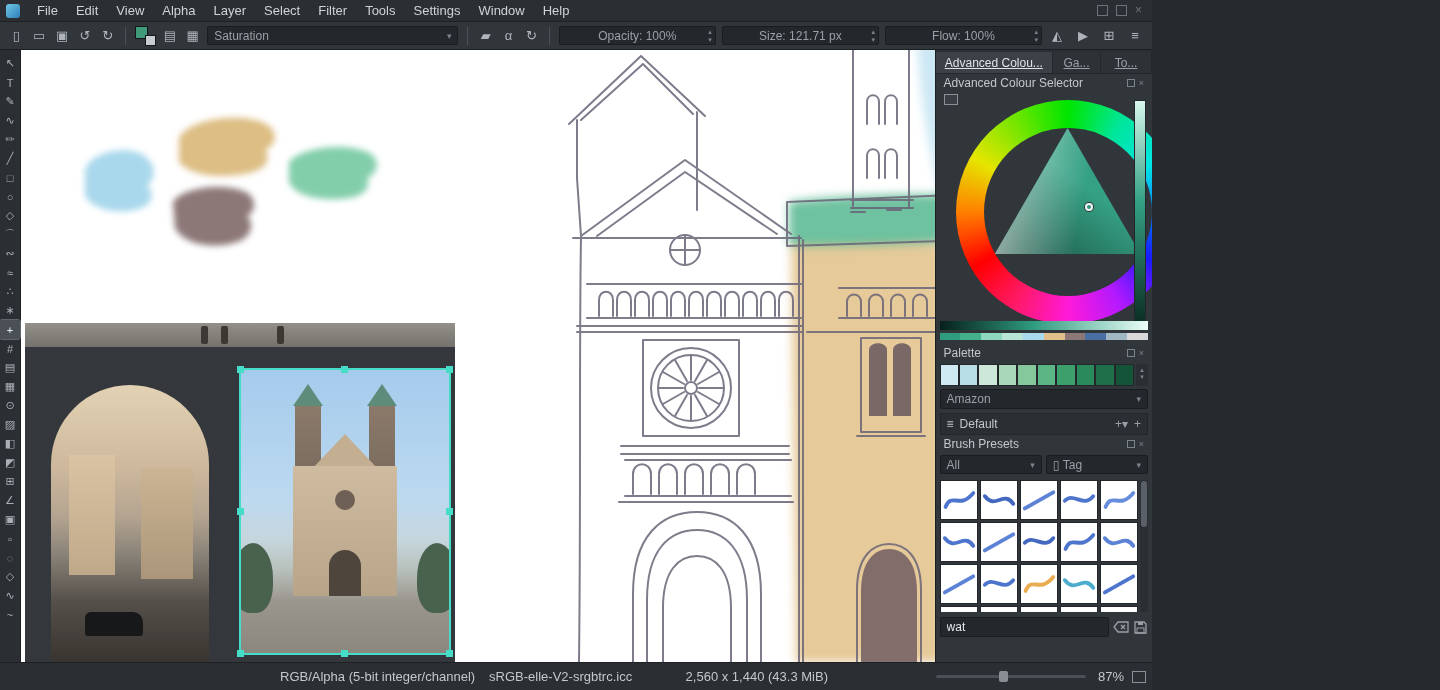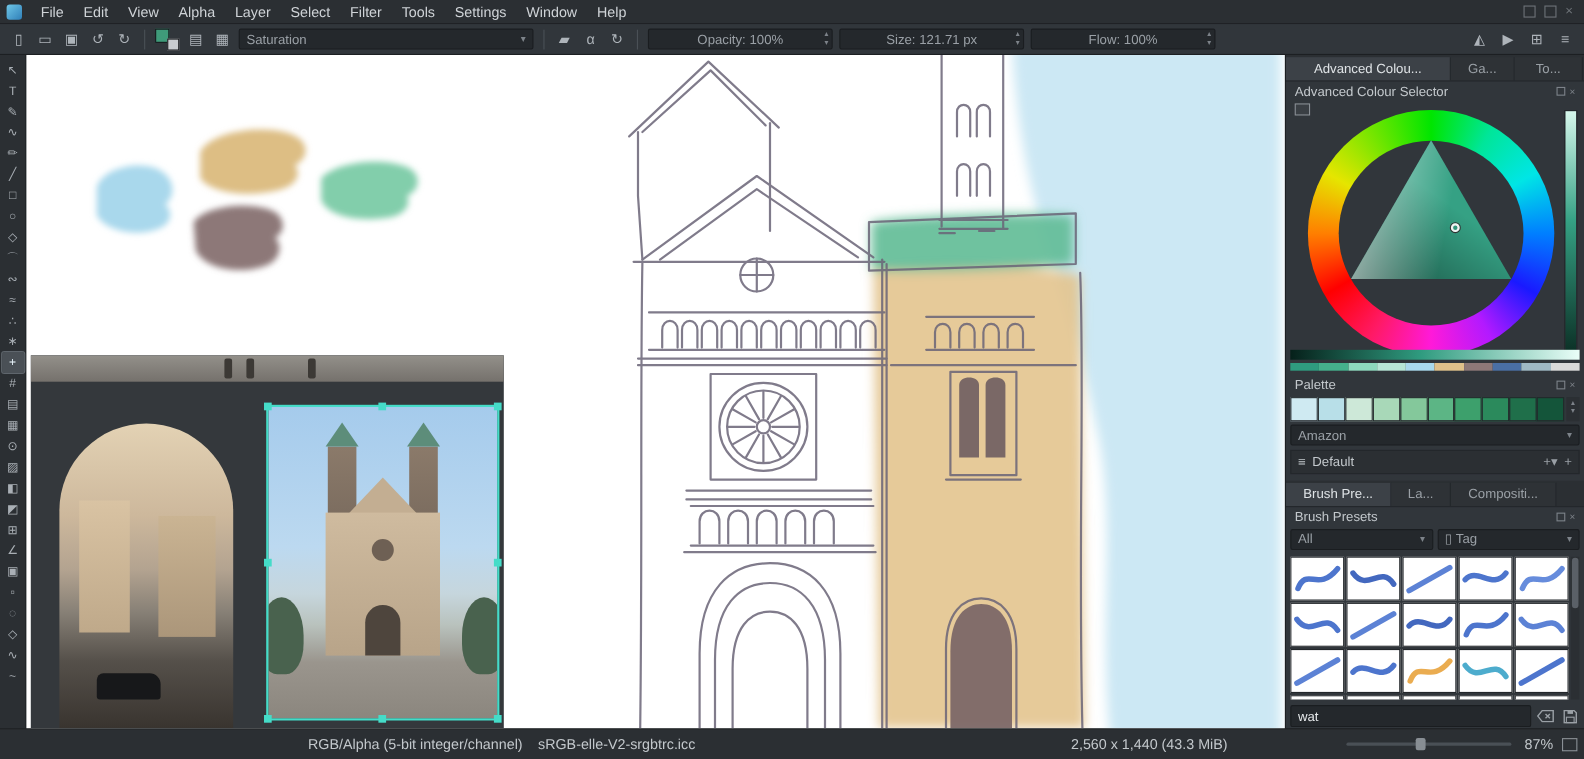--- a/index.html
+++ b/index.html
@@ -1,18 +1,18 @@
 <!DOCTYPE html>
 <html style="--accent: #3daee9; --sel: #45dcc8; --fg: #3f9b7a;"><head>
 <meta charset="utf-8">
 <style>
   * { margin:0; padding:0; box-sizing:border-box; }
   html,body { width:1440px; height:690px; background:#26292d; }
   body { font-family:"Liberation Sans","DejaVu Sans",sans-serif; font-size:13px; color:#c8ccd0; overflow:hidden; }
-  .app { width:1440px; height:690px; display:flex; flex-direction:column; background:#31363b; }
+  .app { width:1152px; height:690px; display:flex; flex-direction:column; background:#31363b; }
 
   
   .menubar { height:22px; background:#2b2f33; display:flex; align-items:center; border-bottom:1px solid #1e2124; padding:0 6px; }
   .app-icon { width:14px; height:14px; border-radius:3px; background:linear-gradient(135deg,#6fc7e8,#2f7fb8); margin-right:8px; }
   #menu-items { display:flex; height:100%; align-items:center; }
   .menu-item { padding:0 9px; height:100%; display:flex; align-items:center; color:#cfd3d7; cursor:default; }
   .win-controls { margin-left:auto; display:flex; gap:8px; align-items:center; padding-right:4px; }
   .wc { width:11px; height:11px; border:1px solid #8a9096; opacity:.7; }
   .wc.x { border:none; width:auto; height:auto; color:#8a9096; font-size:12px; line-height:11px; }
 
@@ -57,21 +57,21 @@
   .pc-gable { position:absolute; left:70px; top:64px; width:0; height:0; border-left:34px solid transparent; border-right:34px solid transparent; border-bottom:36px solid #c3ae92; }
   .pc-rose { position:absolute; left:94px; top:120px; width:20px; height:20px; border-radius:50%; background:#6e6054; }
   .pc-door { position:absolute; left:88px; top:180px; width:32px; height:46px; border-radius:16px 16px 0 0; background:#4e453d; }
   .pc-tree { position:absolute; bottom:40px; width:40px; height:70px; border-radius:50% 50% 40% 40%; background:#49624e; }
   .sel-box { position:absolute; left:214px; top:21px; width:212px; height:287px; border:2px solid var(--sel); }
   .handle { position:absolute; width:7px; height:7px; background:var(--sel); }
 
   
   .rightpanel { width:272px; background:#31363b; border-left:1px solid #1c1f22; display:flex; flex-direction:column; overflow:hidden; font-size:12px; }
   .ptabs { height:24px; display:flex; align-items:flex-end; background:#2b2f33; border-bottom:1px solid #23272b; }
-  .ptab { height:21px; display:flex; align-items:center; justify-content:center; padding:0 8px; color:#9aa0a6; background:#2e3236; border-right:1px solid #23272b; white-space:nowrap; overflow:hidden; }
+  .ptab { height:21px; display:flex; align-items:center; justify-content:center; padding:0 8px; color:#9aa0a6; background:#2e3236; border-right:1px solid #23272b; white-space:nowrap; overflow:hidden;text-decoration:underline; }
   .ptab.active { background:#3c4artific147; background:#3c4147; color:#dfe3e6; }
   .sec-title { height:18px; display:flex; align-items:center; padding:0 8px; color:#c3c8cc; }
   .sec-title .ticons { margin-left:auto; display:flex; gap:4px; align-items:center; color:#7d838a; font-size:9px; }
   .ticon-sq { width:8px; height:8px; border:1px solid #7d838a; }
   .sel-body { position:relative; height:252px; }
   .mini-list-icon { position:absolute; left:8px; top:2px; width:14px; height:11px; border:1px solid #8a9096; background:linear-gradient(#3a3f44,#3a3f44); }
   .wheel { position:absolute; left:20px; top:8px; width:224px; height:224px; border-radius:50%;
     background:conic-gradient(hsl(120,100%,45%),hsl(160,100%,45%),hsl(180,100%,45%),hsl(210,100%,50%),hsl(240,100%,55%),hsl(280,100%,55%),hsl(310,100%,55%),hsl(340,100%,55%),hsl(0,100%,50%),hsl(30,100%,50%),hsl(60,100%,45%),hsl(90,100%,45%),hsl(120,100%,45%)); }
   .wheel-hole { position:absolute; left:28px; top:28px; width:168px; height:168px; border-radius:50%; background:#31363b; }
   #hsv-triangle { position:absolute; left:0; top:0; width:224px; height:224px; clip-path:polygon(50% 12.5%, 17.5% 68.8%, 82.5% 68.8%); }
@@ -410,31 +410,20 @@
         <span>Amazon</span>
         <span class="arrow">▾</span>
       </div>
       <div class="default-row">
         <span>≡</span>
         <span>Default</span>
         <span class="plus">+▾</span>
         <span class="plus2">+</span>
       </div>
 
-      <div class="ptabs" style="margin-top:6px">
-        <div class="ptab active" style="width:96px">
-            <span>Brush Pre...</span>
-          </div>
-        <div class="ptab" style="width:54px">
-            <span>La...</span>
-          </div>
-        <div class="ptab" style="width:96px">
-            <span>Compositi...</span>
-          </div>
-      </div>
 
       <div class="sec-title">
         <span>Brush Presets</span>
         <span class="ticons">
             <span class="ticon-sq"></span>
             <span>×</span>
           </span>
       </div>
 
       <div class="brush-filter">

